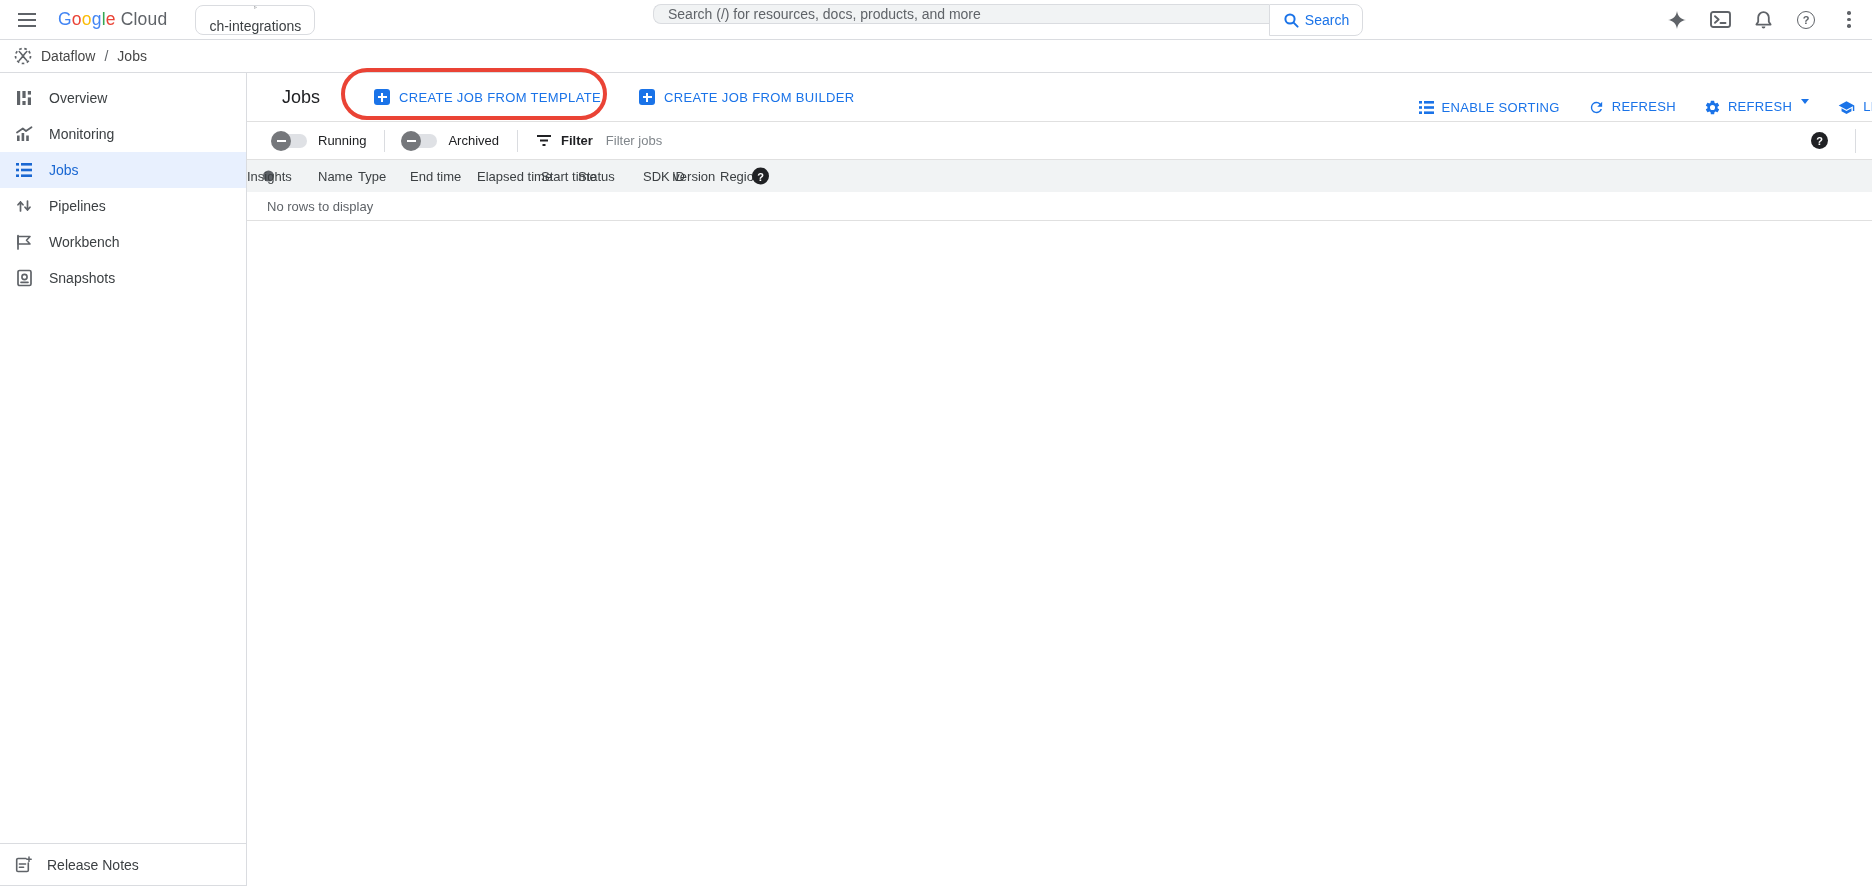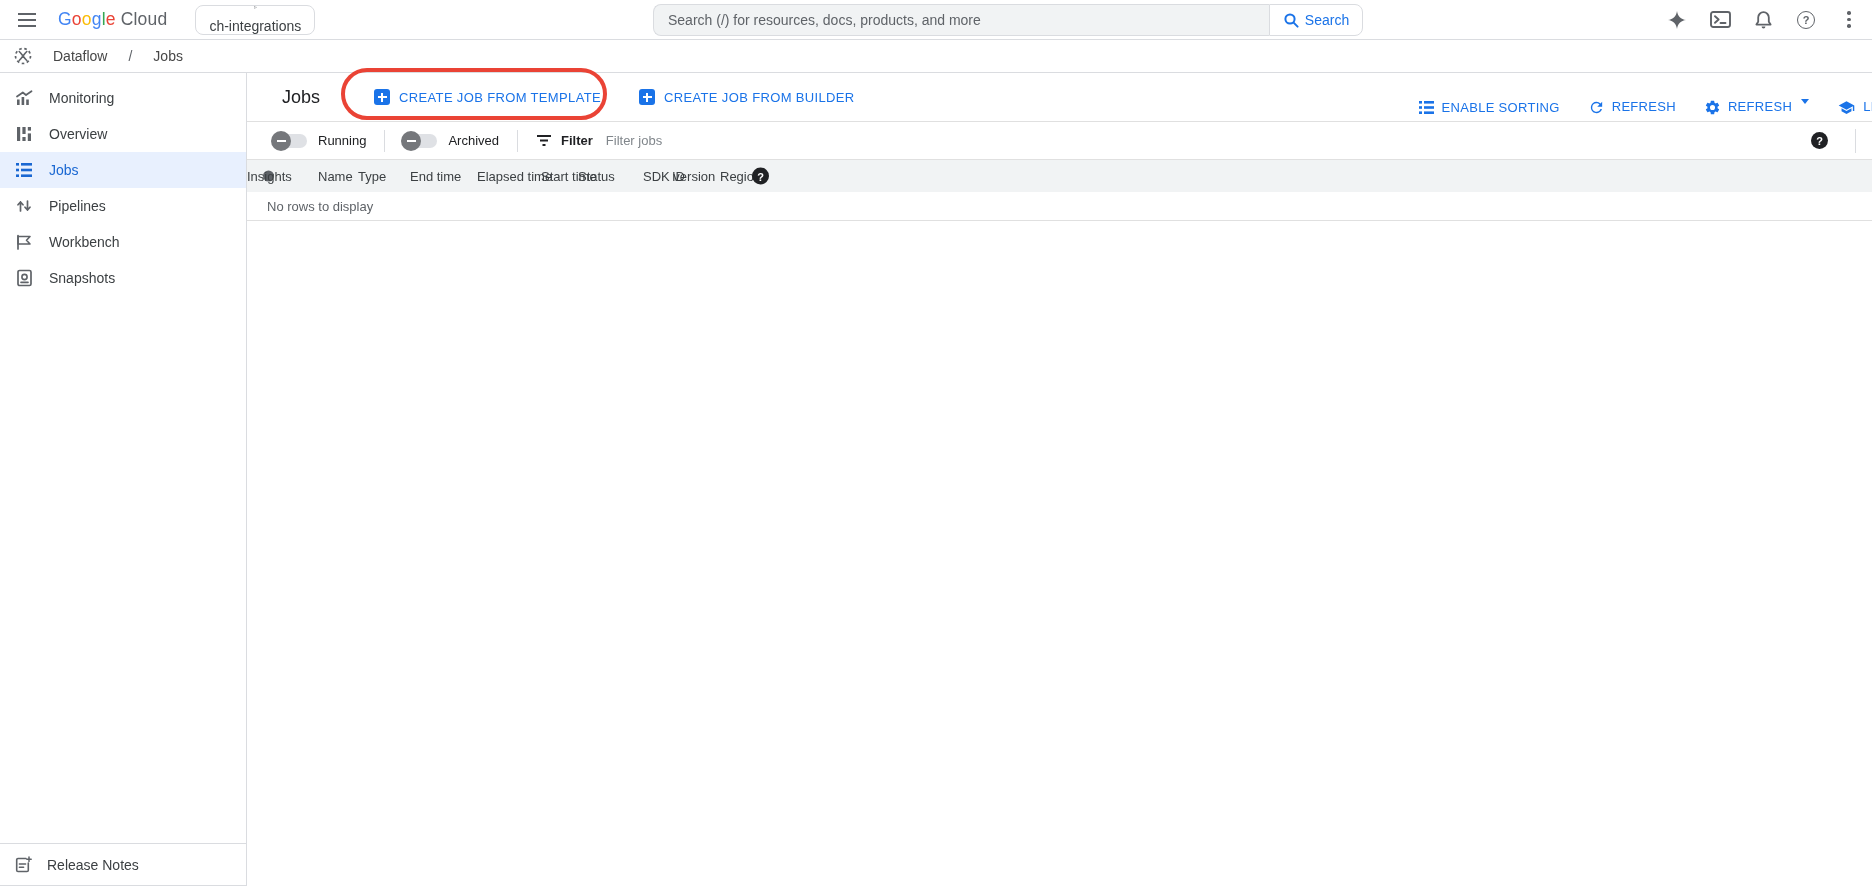--- a/index.html
+++ b/index.html
@@ -15,41 +15,41 @@
                     box-shadow:0 6px 0 #5f6368, 0 -6px 0 #5f6368; }
   .logo { margin-left:14px; display:flex; align-items:baseline; font-size:17.5px;
           letter-spacing:.2px; white-space:nowrap; }
   .logo .g-word { font-weight:500; }
   .logo .c-word { color:#5f6368; margin-left:5px; }
   .project-chip { margin-left:28px; height:30px; border:1px solid #dadce0; border-radius:8px;
                   display:flex; align-items:center; gap:9px; padding:0 13px; cursor:pointer;
                   font-size:14px; color:#3c4043; background:#fff;flex-direction:column; }
 
   .search-wrap { position:absolute; left:653px; top:4px; display:flex; height:32px; }
-  .search-input { width:616px; height:32px; background:#f1f3f4; border:1px solid #dadce0;
+  .search-input { width:616px; height:20px; background:#f1f3f4; border:1px solid #dadce0;
                   border-right:none; border-radius:8px 0 0 8px; padding:8px 14px; font-size:14px;
                   color:#5f6368; font-family:"Liberation Sans", sans-serif; outline:none; }
   .search-input::placeholder { color:#5f6368; }
   .search-btn { width:94px; height:32px; background:#fff; border:1px solid #dadce0;
                 border-radius:0 8px 8px 0; display:flex; align-items:center; justify-content:center;
                 gap:5px; color:#1a73e8; font-size:14px; font-weight:500; cursor:pointer; }
 
   .topbar-icons { position:absolute; right:10px; display:flex; align-items:center; gap:17px; }
   .tb-icon { width:26px; height:26px; display:flex; align-items:center; justify-content:center;
              cursor:pointer; }
   .help-circle { width:18px; height:18px; border:1.7px solid #5f6368; border-radius:50%;
                  display:flex; align-items:center; justify-content:center;
                  font-size:11px; font-weight:700; color:#5f6368; }
   .help-circle::after { content:"?"; }
   .kebab { display:flex; flex-direction:column; gap:3px; }
   .kebab i { width:3.5px; height:3.5px; border-radius:50%; background:#5f6368; }
 
   
   .breadcrumb { height:33px; border-bottom:1px solid #dadce0; display:flex; align-items:center;
-                padding-left:13px; gap:20px; font-size:14px; color:#474747; background:#fff; }
+                padding-left:13px; gap:8px; font-size:14px; color:#474747; background:#fff; }
   .crumb-sep { color:#5f6368; padding:0 1px; }
   .crumb-link { cursor:pointer; }
 
   
   .layout { display:flex; height:813px; }
 
   
   .sidebar { width:247px; min-width:247px; border-right:1px solid #dadce0; position:relative;
              padding-top:7px; background:#fff; }
   .nav-item { height:36px; display:flex; align-items:center; padding-left:14px; gap:15px;
@@ -206,41 +206,41 @@
   <span class="crumb-sep">/</span>
   <span>Jobs</span>
 </div>
 
 <div class="layout">
 
   <div class="sidebar">
 
     <div class="nav-item">
       <span class="ic">
-        <svg width="19" height="18" viewBox="0 0 19 18">
-          <rect x="2" y="10.5" width="2.6" height="5.5" fill="#5f6368"></rect>
-          <rect x="6.6" y="8" width="2.6" height="8" fill="#5f6368"></rect>
-          <rect x="11.2" y="10.5" width="2.6" height="5.5" fill="#5f6368"></rect>
-          <polyline points="2,7.5 7.8,3.5 11,6 16.5,2.2" fill="none" stroke="#5f6368" stroke-width="1.8" stroke-linecap="round" stroke-linejoin="round"></polyline>
-        </svg>
-      </span>
-      <span>Monitoring</span>
-    </div>
-
-    <div class="nav-item">
-      <span class="ic">
         <svg width="18" height="18" viewBox="0 0 18 18">
           <rect x="2" y="2" width="3.2" height="14" fill="#5f6368"></rect>
           <rect x="7.4" y="2" width="3.2" height="7" fill="#5f6368"></rect>
           <rect x="7.4" y="12" width="3.2" height="4" fill="#5f6368"></rect>
           <rect x="12.8" y="2" width="3.2" height="3.6" fill="#5f6368"></rect>
           <rect x="12.8" y="8.4" width="3.2" height="7.6" fill="#5f6368"></rect>
         </svg>
       </span>
       <span>Overview</span>
+    </div>
+
+    <div class="nav-item">
+      <span class="ic">
+        <svg width="19" height="18" viewBox="0 0 19 18">
+          <rect x="2" y="10.5" width="2.6" height="5.5" fill="#5f6368"></rect>
+          <rect x="6.6" y="8" width="2.6" height="8" fill="#5f6368"></rect>
+          <rect x="11.2" y="10.5" width="2.6" height="5.5" fill="#5f6368"></rect>
+          <polyline points="2,7.5 7.8,3.5 11,6 16.5,2.2" fill="none" stroke="#5f6368" stroke-width="1.8" stroke-linecap="round" stroke-linejoin="round"></polyline>
+        </svg>
+      </span>
+      <span>Monitoring</span>
     </div>
 
     <div class="nav-item selected">
       <span class="ic">
         <svg width="18" height="16" viewBox="0 0 18 16">
           <rect x="1" y="1" width="3" height="2.6" fill="#1967d2"></rect>
           <rect x="6" y="1" width="11" height="2.6" fill="#1967d2"></rect>
           <rect x="1" y="6.7" width="3" height="2.6" fill="#1967d2"></rect>
           <rect x="6" y="6.7" width="11" height="2.6" fill="#1967d2"></rect>
           <rect x="1" y="12.4" width="3" height="2.6" fill="#1967d2"></rect>

